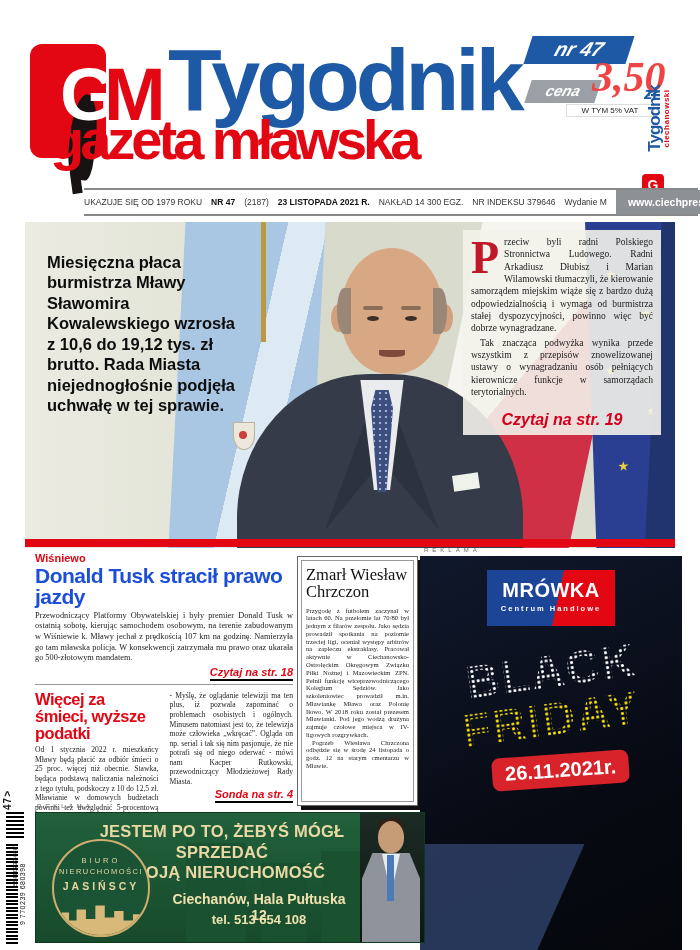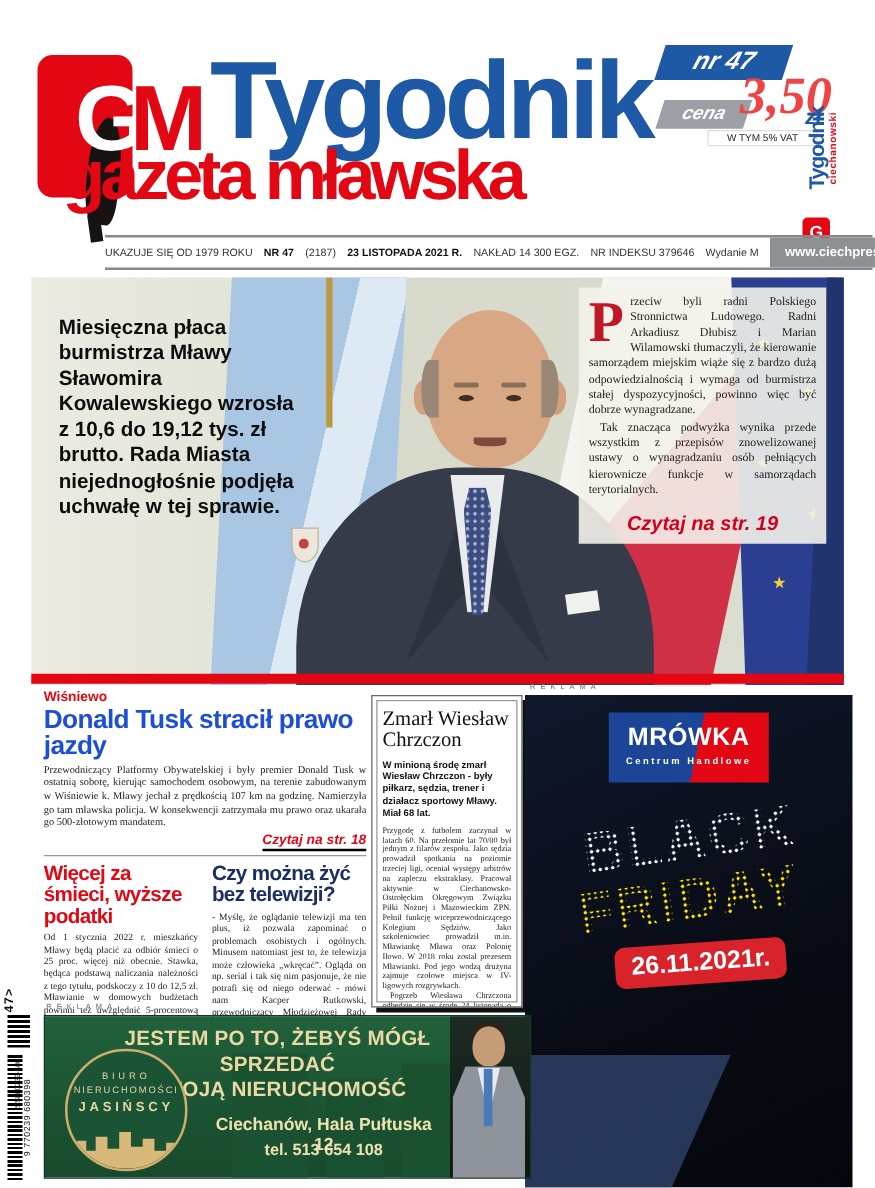--- a/index.html
+++ b/index.html
@@ -265,34 +265,32 @@
     <div class="news-body">Przewodniczący Platformy Obywatelskiej i były premier Donald Tusk w ostatnią sobotę, kierując samochodem osobowym, na terenie zabudowanym w Wiśniewie k. Mławy jechał z prędkością 107 km na godzinę. Namierzyła go tam mławska policja. W konsekwencji zatrzymała mu prawo oraz ukarała go 500-złotowym mandatem.</div>
     <span class="readmore"><span class="u">Czytaj na str. 18</span></span>
     <div class="hr"></div>
     <div class="two-col">
       <div class="c">
         <div class="news-title-red">Więcej za śmieci, wyższe podatki</div>
         <div class="news-body-sm">Od 1 stycznia 2022 r. mieszkańcy Mławy będą płacić za odbiór śmieci o 25 proc. więcej niż obecnie. Stawka, będąca podstawą naliczania należności z tego tytułu, podskoczy z 10 do 12,5 zł. Mławianie w domowych budżetach powinni też uwzględnić 5-procentową podwyżkę podatków od nieruchomości.</div>
         <span class="readmore">Czytaj na str. 19</span>
       </div>
       <div class="c">
-        <div class="news-title-navy">Czy można żyć bez telewizji?</div>
         <div class="news-body-sm">- Myślę, że oglądanie telewizji ma ten plus, iż pozwala zapominać o problemach osobistych i ogólnych. Minusem natomiast jest to, że telewizja może człowieka „wkręcać”. Ogląda on np. serial i tak się nim pasjonuje, że nie potrafi się od niego oderwać - mówi nam Kacper Rutkowski, przewodniczący Młodzieżowej Rady Miasta.</div>
         <span class="readmore"><span class="u">Sonda na str. 4</span></span>
       </div>
     </div>
     <div class="hr"></div>
     <div class="news-title-lg">W Mławie o prawie</div>
     <div class="news-body">Mówili Paweł Juszczyszyn z Olsztyna i Rafał Rudnicki z Gdańska, członkowie Stowarzyszenia Sędziów Polskich „Iustitia”. Drugi z nich wskazał na potrzebę samoświadomości u obywateli, poszerzania wiedzy na temat państwa, prawa i społeczeństwa.</div>
     <span class="readmore">Czytaj na str. 7</span>
   </div>
 
   <div class="obit">
     <div class="obit-title">Zmarł Wiesław Chrzczon</div>
-    <div class="obit-lead">W minioną środę zmarł Wiesław Chrzczon - były piłkarz, sędzia, trener i działacz sportowy Mławy. Miał 68 lat.</div>
     <div class="obit-body">Przygodę z futbolem zaczynał w latach 60. Na przełomie lat 70/80 był jednym z filarów zespołu. Jako sędzia prowadził spotkania na poziomie trzeciej ligi, oceniał występy arbitrów na zapleczu ekstraklasy. Pracował aktywnie w Ciechanowsko-Ostrołęckim Okręgowym Związku Piłki Nożnej i Mazowieckim ZPN. Pełnił funkcję wiceprzewodniczącego Kolegium Sędziów. Jako szkoleniowiec prowadził m.in. Mławiankę Mława oraz Polonię Iłowo. W 2018 roku został prezesem Mławianki. Pod jego wodzą drużyna zajmuje czołowe miejsca w IV-ligowych rozgrywkach.</div>
     <div class="obit-body2">Pogrzeb Wiesława Chrzczona odbędzie się w środę 24 listopada o godz. 12 na starym cmentarzu w Mławie.</div>
 
   </div>
 
   <div class="reklama" style="left:424px;top:547px;">REKLAMA</div>
   <div class="ad-mrowka">
     <div class="wedge"></div>
     <div class="mrowka-logo">
       <div class="b">MRÓWKA</div>

